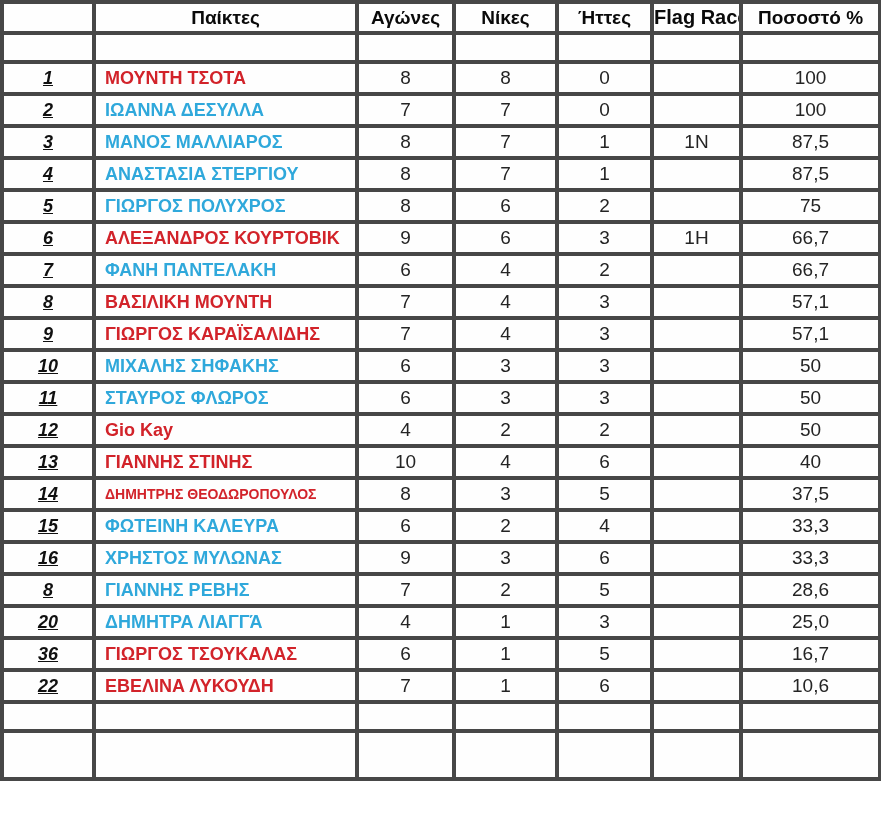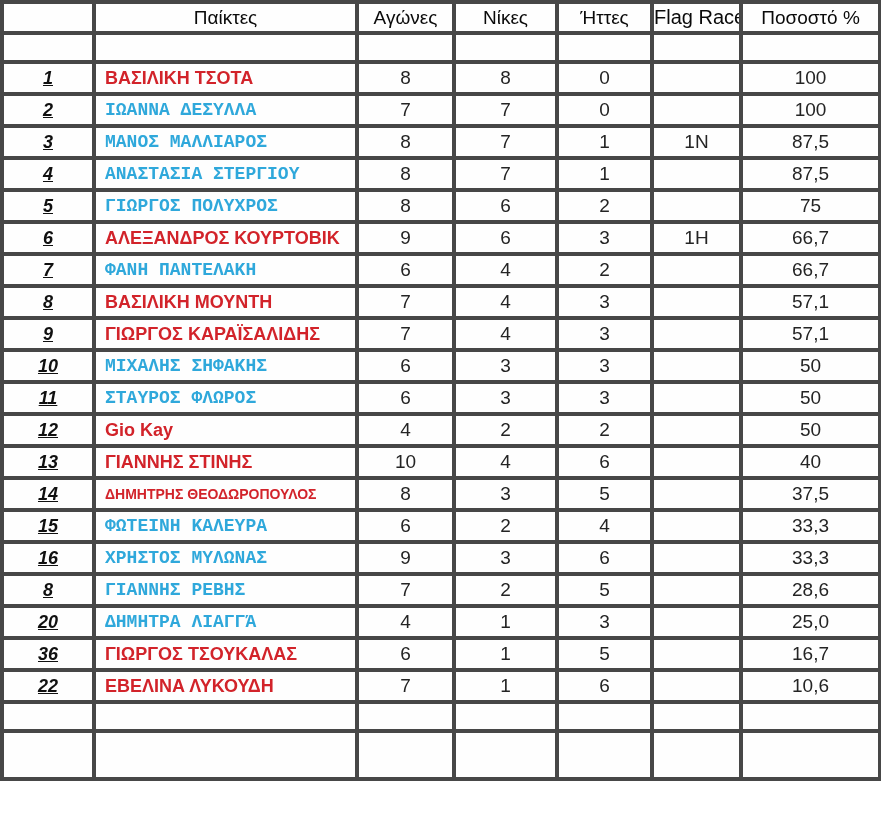--- a/index.html
+++ b/index.html
@@ -21,33 +21,33 @@
     border:4px solid var(--grid);
     background:#fefefe;
     padding:0;overflow:hidden;white-space:nowrap;
     vertical-align:middle;
   }
   tr.header-row td{height:27px;}
   tr.blank-row td{height:25px;}
   tr.data-row td{height:28px;}
   tr.partial-row td{height:44px;}
   .h{
-    font-weight:normal;font-size:19px;color:var(--head);text-align:center;
+    font-weight:bold;font-size:19px;color:var(--head);text-align:center;
   }
   .h-flag{font-size:20px;letter-spacing:0px;}
   .rank{
     font-weight:bold;font-style:italic;text-decoration:underline;
     font-size:18px;text-align:center;color:#101010;
   }
   .name{
     font-weight:bold;font-size:18px;text-align:left;padding-left:9px;
     letter-spacing:0px;
   }
   .name-red{color:var(--red);}
-  .name-blue{color:var(--blue);font-family:Liberation Mono, monospace;}
+  .name-blue{color:var(--blue);}
   .name-small{font-size:14px;margin-top:20px;}
   .num{
     font-size:19px;font-weight:400;text-align:center;color:var(--num);
   }
 </style>
 </head>
 <body>
 
 <table class="standings">
   <colgroup>
@@ -74,21 +74,21 @@
         <td></td>
         <td></td>
         <td></td>
         <td></td>
         <td></td>
         <td></td>
     </tr>
 
     <tr class="data-row">
     <td class="rank">1</td>
-    <td class="name name-red">ΒΑΣΙΛΙΚΗ ΤΣΟΤΑ</td>
+    <td class="name name-red">ΜΟΥΝΤΗ ΤΣΟΤΑ</td>
     <td class="num">8</td>
     <td class="num">8</td>
     <td class="num">0</td>
     <td class="num"></td>
     <td class="num">100</td>
   </tr>
       <tr class="data-row">
     <td class="rank">2</td>
     <td class="name name-blue">ΙΩΑΝΝΑ ΔΕΣΥΛΛΑ</td>
     <td class="num">7</td>

